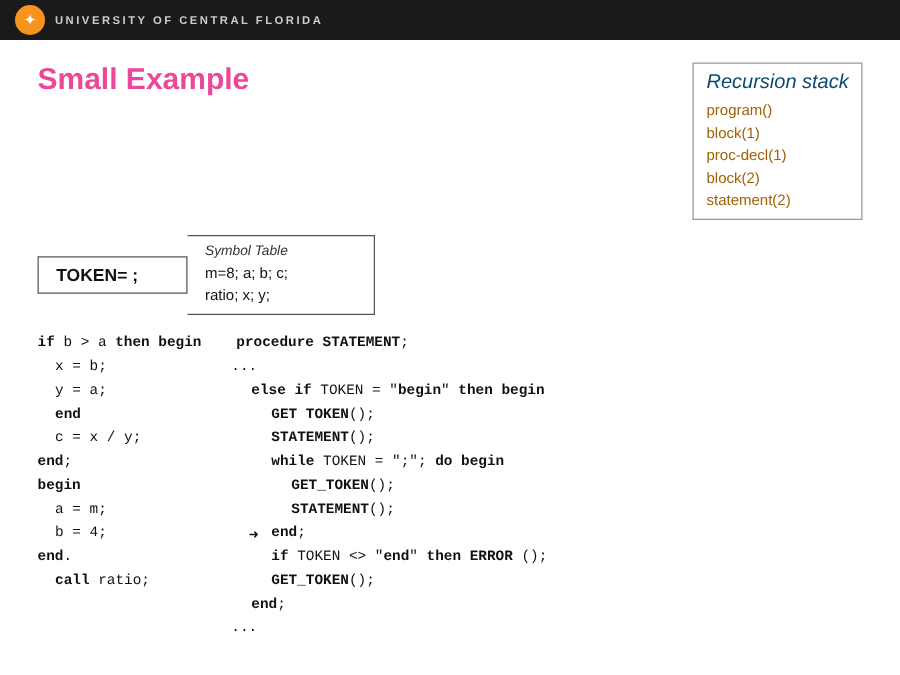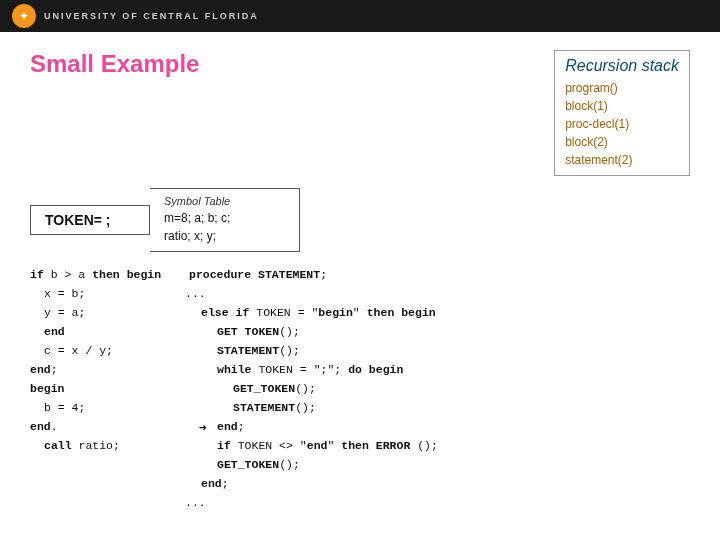--- a/index.html
+++ b/index.html
@@ -196,20 +196,21 @@
 
     <div id="lower-content">
       <div id="left-code">
           <div style="margin-left: 0px;"><strong>if</strong> b &gt; a <strong>then</strong> <strong>begin</strong></div>
           <div style="margin-left: 14px;">x = b;</div>
           <div style="margin-left: 14px;">y = a;</div>
           <div style="margin-left: 14px;"><strong>end</strong></div>
           <div style="margin-left: 14px;">c = x / y;</div>
           <div style="margin-left: 0px;"><strong>end</strong>;</div>
           <div style="margin-left: 0px;"><strong>begin</strong></div>
+          <div style="margin-left: 14px;">a = m;</div>
           <div style="margin-left: 14px;">b = 4;</div>
           <div style="margin-left: 0px;"><strong>end</strong>.</div>
           <div style="margin-left: 14px;"><strong>call</strong> ratio;</div>
         </div>
       <div id="right-code">
           <div style="margin-left: 4px; position: relative;"><span><strong>procedure</strong> <strong>STATEMENT</strong>;</span></div>
           <div style="margin-left: 0px; position: relative;"><span>...</span></div>
           <div style="margin-left: 16px; position: relative;"><span><strong>else</strong> <strong>if</strong> TOKEN = "<strong>begin</strong>" <strong>then</strong> <strong>begin</strong></span></div>
           <div style="margin-left: 32px; position: relative;"><span><strong>GET TOKEN</strong>();</span></div>
           <div style="margin-left: 32px; position: relative;"><span><strong>STATEMENT</strong>();</span></div>

